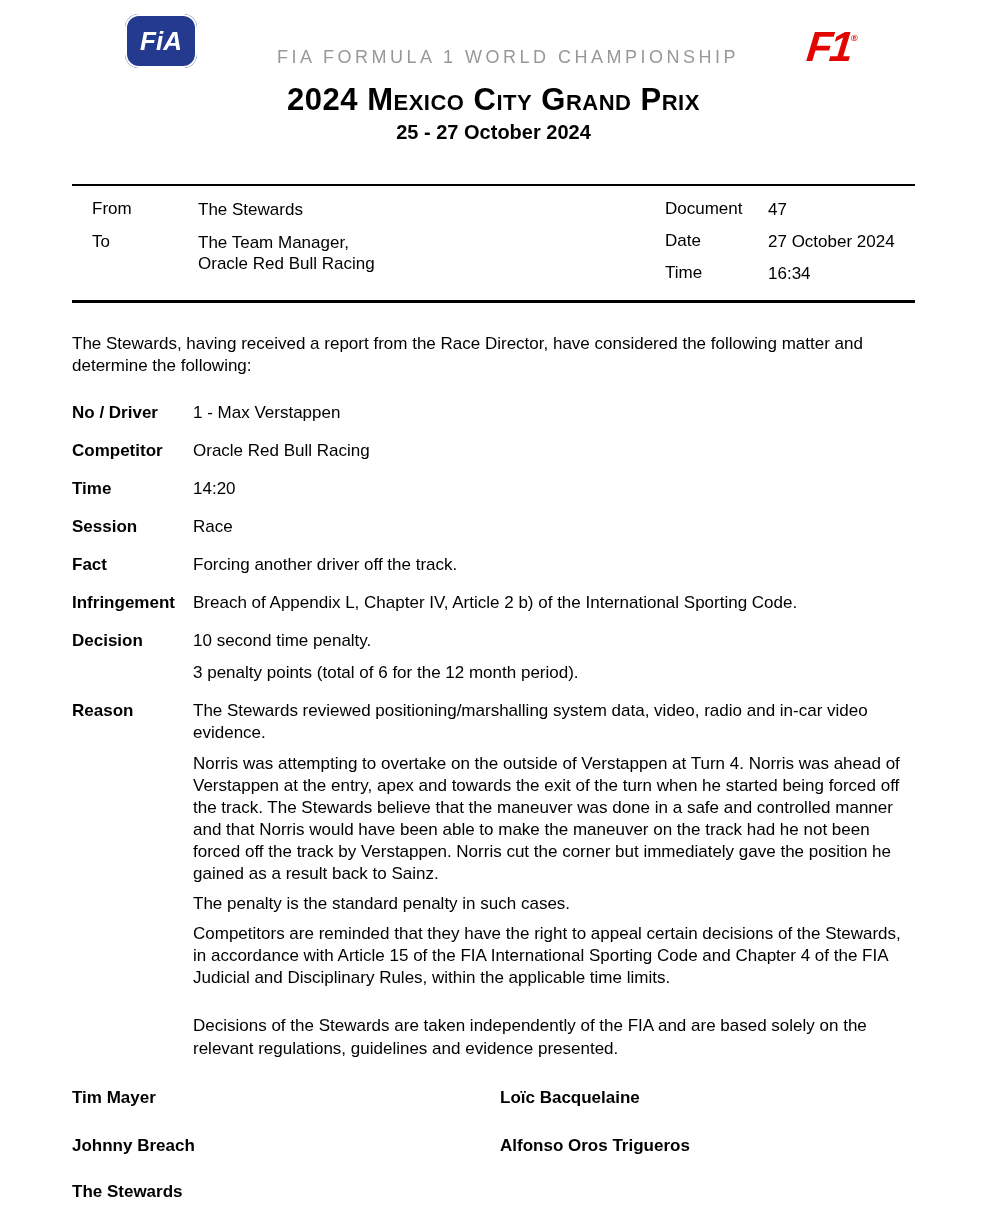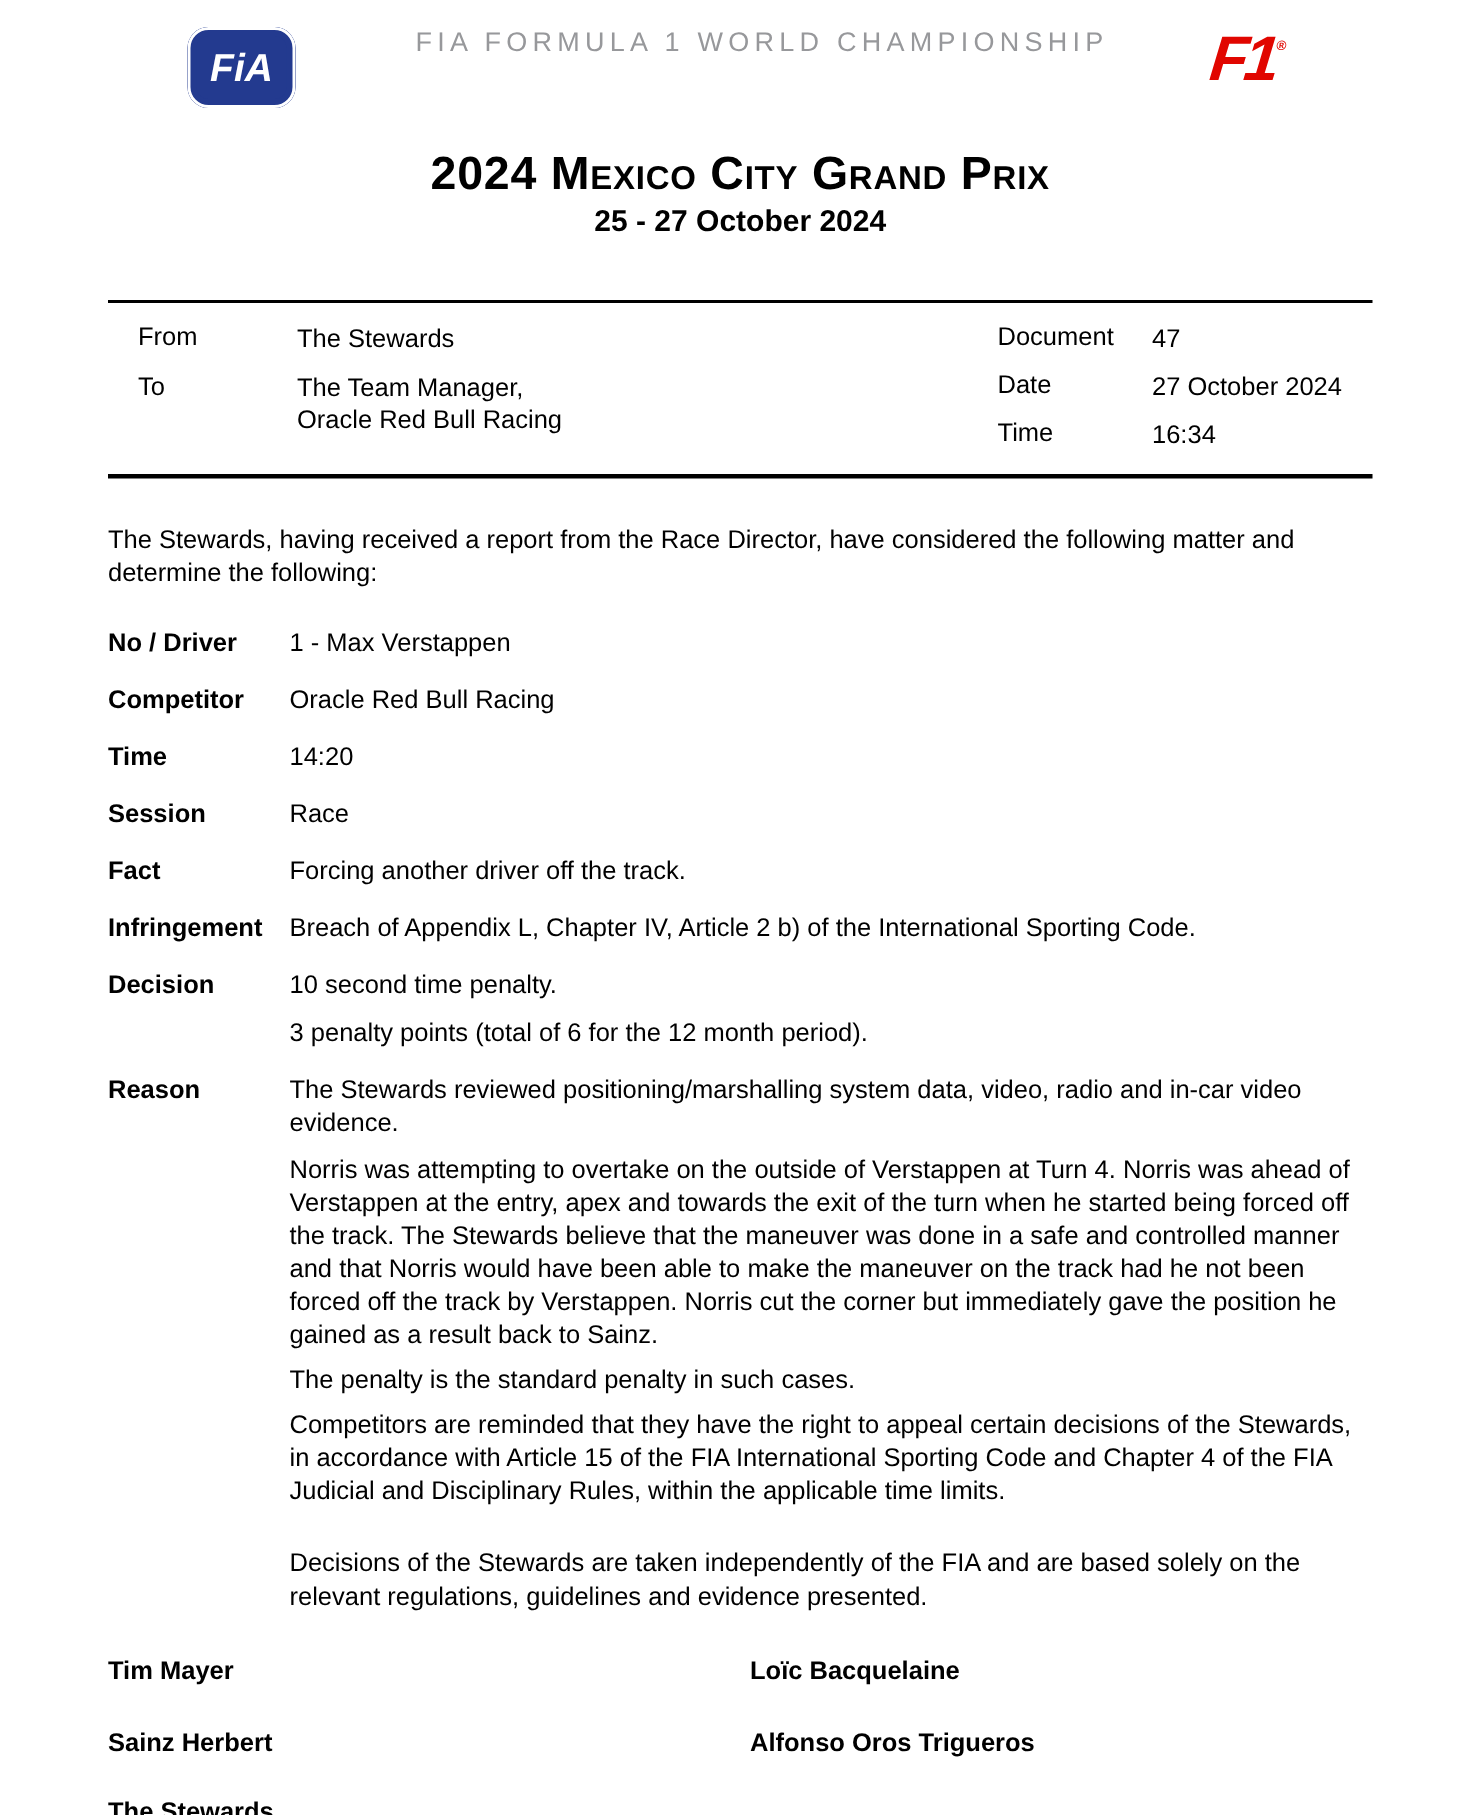--- a/index.html
+++ b/index.html
@@ -3,21 +3,21 @@
 <meta charset="utf-8">
 <style>
   html, body { margin: 0; padding: 0; background: #ffffff; }
   body { width: 985px; font-family: "Liberation Sans", sans-serif; color: #000; }
   .page {
     position: relative; width: 985px; height: 1210px; overflow: hidden;
     background: #fff; box-sizing: border-box; padding: 0 70px 0 72px;
   }
 
   
-  .masthead { display: flex; align-items: flex-start; height: 66px; padding-top: 18px; }
+  .masthead { display: flex; align-items: flex-end; height: 66px; padding-top: 2px; }
   .fia-logo {
     margin-left: 53px; width: 72px; height: 54px; background: #233a8f;
     border-radius: 14px; box-shadow: inset 0 0 0 2px #fff, inset 0 0 0 6px #233a8f;
     display: flex; align-items: center; justify-content: center; flex: 0 0 auto;
   }
   .fia-logo .fia-text { color: #fff; font-style: italic; font-weight: bold; font-size: 26px; }
   .championship {
     margin-left: 80px; font-size: 18px; letter-spacing: 3.5px;
     color: #97989b; white-space: nowrap; font-weight: 400;
   }
@@ -159,19 +159,19 @@
         <p>Competitors are reminded that they have the right to appeal certain decisions of the Stewards, in accordance with Article 15 of the FIA International Sporting Code and Chapter 4 of the FIA Judicial and Disciplinary Rules, within the applicable time limits.</p>
         <p class="final">Decisions of the Stewards are taken independently of the FIA and are based solely on the relevant regulations, guidelines and evidence presented.</p>
       </div>
     </div>
   </div>
 
   <section class="signatures">
     <div class="sig-grid">
       <div>Tim Mayer</div>
       <div>Loïc Bacquelaine</div>
-      <div>Sainz Herbert</div>
+      <div>Johnny Breach</div>
       <div>Alfonso Oros Trigueros</div>
     </div>
     <div class="sig-footer">The Stewards</div>
   </section>
 
 </div>
 
 </body></html>

